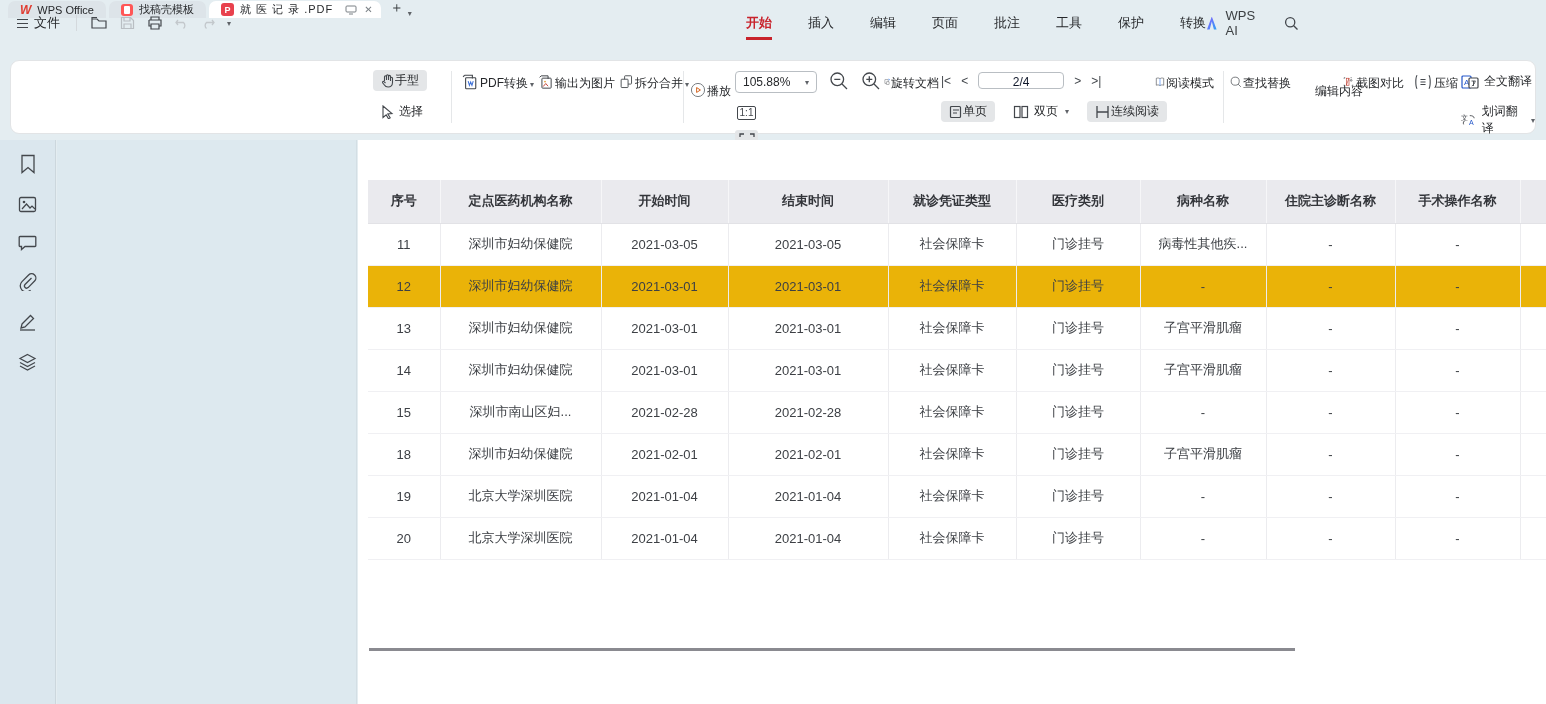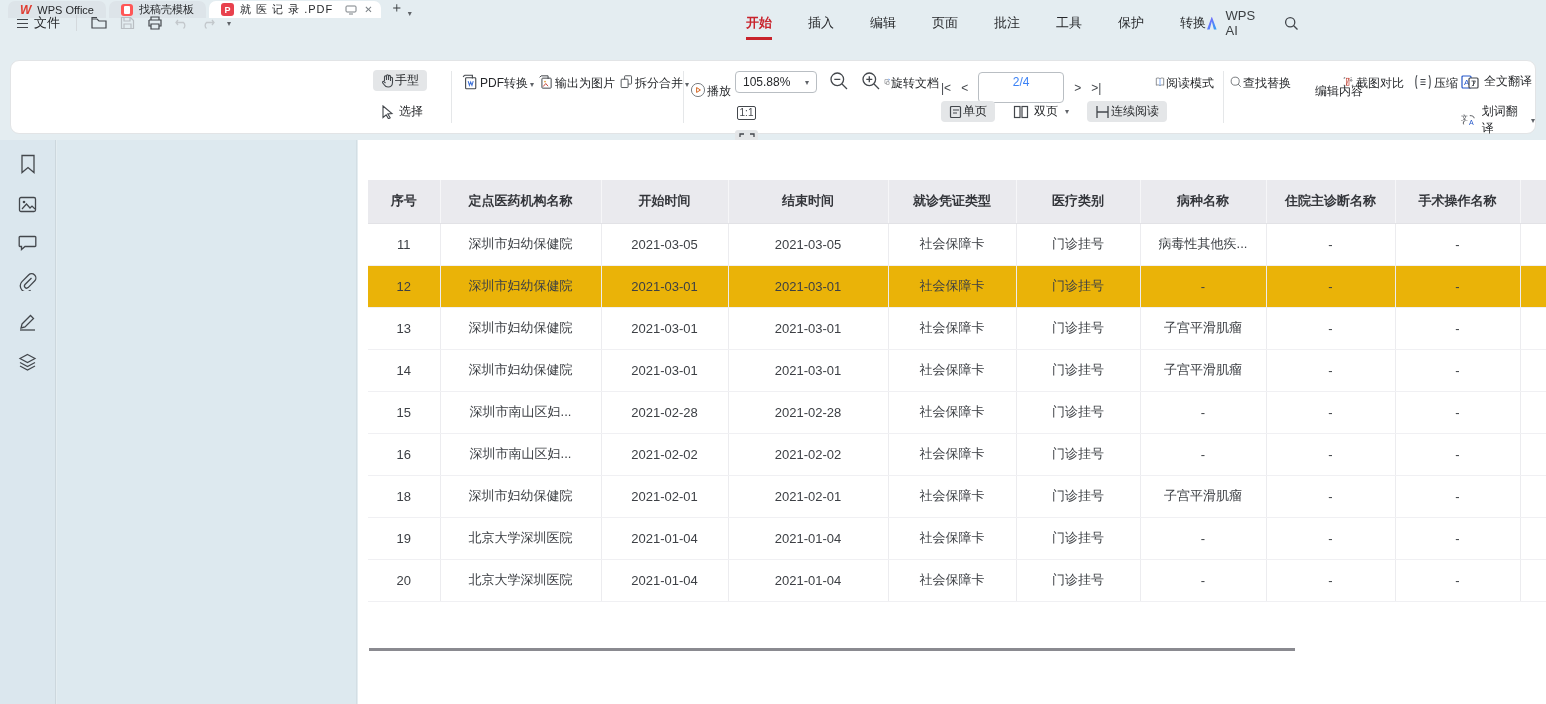--- a/index.html
+++ b/index.html
@@ -45,22 +45,22 @@
   .pill { background:#e4e6e8; border-radius:4px; padding:2px 8px; display:flex; align-items:center; gap:1px; font-size:12px; color:#26282b; }
   .plain { padding:2px 8px; display:flex; align-items:center; gap:5px; font-size:12px; color:#26282b; }
   .tb-sep { position:absolute; top:10px; width:1px; height:52px; background:#e5e7e9; }
   .zoom-combo { width:82px; height:22px; border:1px solid #b9bec3; border-radius:4px; display:flex; align-items:center;
                 justify-content:space-between; padding:0 7px; font-size:12px; color:#26282b; background:#fff; }
   .mini-row { display:flex; align-items:center; gap:7px; }
   .mini-ic { width:23px; height:21px; display:flex; align-items:center; justify-content:center; border-radius:3px; color:#43474c; }
   .mini-ic.on { background:#e4e6e8; }
   .ratio { font-size:10px; border:1px solid #43474c; border-radius:2px; padding:0 2px; line-height:12px; }
   .navtxt { font-size:12px; color:#43474c; }
-  .page-box { width:86px; height:31px; border:1px solid #b9bec3; border-radius:4px; text-align:center; font-size:12px;
-              line-height:19px; color:#3b82f6; background:#fff; }
+  .page-box { width:86px; height:17px; border:1px solid #b9bec3; border-radius:4px; text-align:center; font-size:12px;
+              line-height:19px; color:#0f172a; background:#fff; }
   .rot-ch { font-size:14px; color:#43474c; }
 
   
   .doc { position:absolute; left:0; top:140px; width:1304px; height:564px; }
   .side-strip { position:absolute; left:0; top:0; width:56px; height:564px; background:#dbe7ee; border-right:1px solid #ccd7dd;
                 display:flex; flex-direction:column; align-items:center; padding-top:14px; gap:22px; }
   .panel { position:absolute; left:57px; top:0; width:300px; height:564px; background:#dde9ef; border-right:1px solid #d3dee4; }
   .page { position:absolute; left:358px; top:0; width:1188px; height:564px; background:#ffffff; }
 
   table.med { border-collapse:collapse; table-layout:fixed; position:absolute; left:10px; top:40px; width:1178px; font-size:13px; }
@@ -451,32 +451,20 @@
             <td>2021-02-28</td>
             <td>2021-02-28</td>
             <td>社会保障卡</td>
             <td>门诊挂号</td>
             <td>-</td>
             <td>-</td>
             <td>-</td>
             <td></td>
           </tr>
           <tr class="">
-            <td>16</td>
-            <td>深圳市南山区妇...</td>
-            <td>2021-02-02</td>
-            <td>2021-02-02</td>
-            <td>社会保障卡</td>
-            <td>门诊挂号</td>
-            <td>-</td>
-            <td>-</td>
-            <td>-</td>
-            <td></td>
-          </tr>
-          <tr class="">
             <td>18</td>
             <td>深圳市妇幼保健院</td>
             <td>2021-02-01</td>
             <td>2021-02-01</td>
             <td>社会保障卡</td>
             <td>门诊挂号</td>
             <td>子宫平滑肌瘤</td>
             <td>-</td>
             <td>-</td>
             <td></td>

